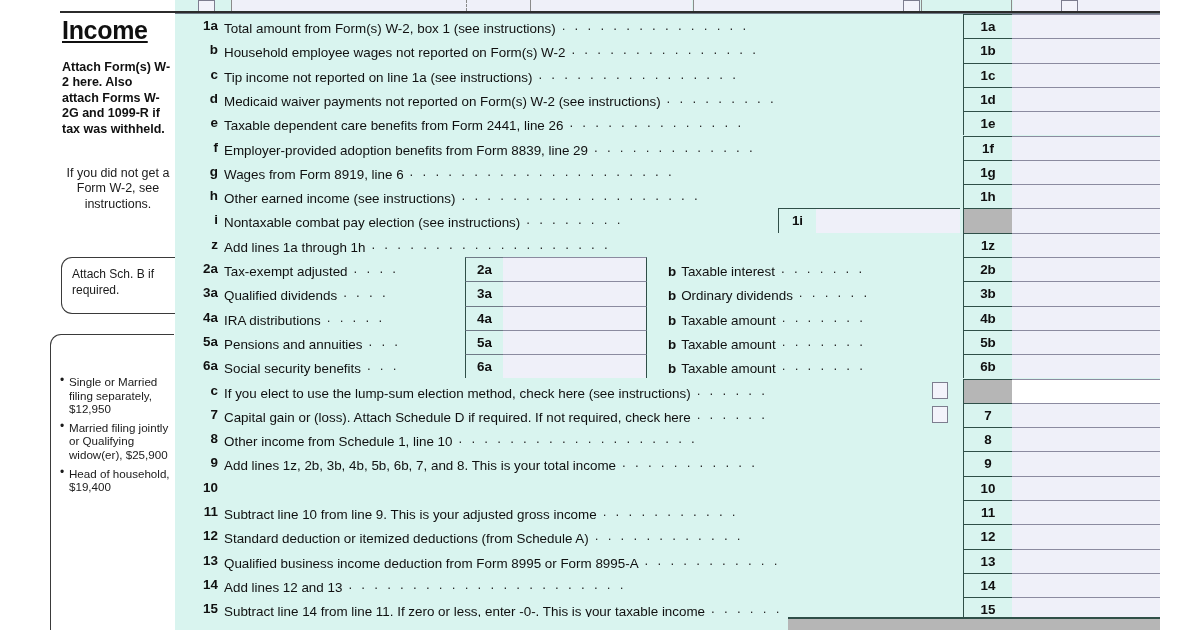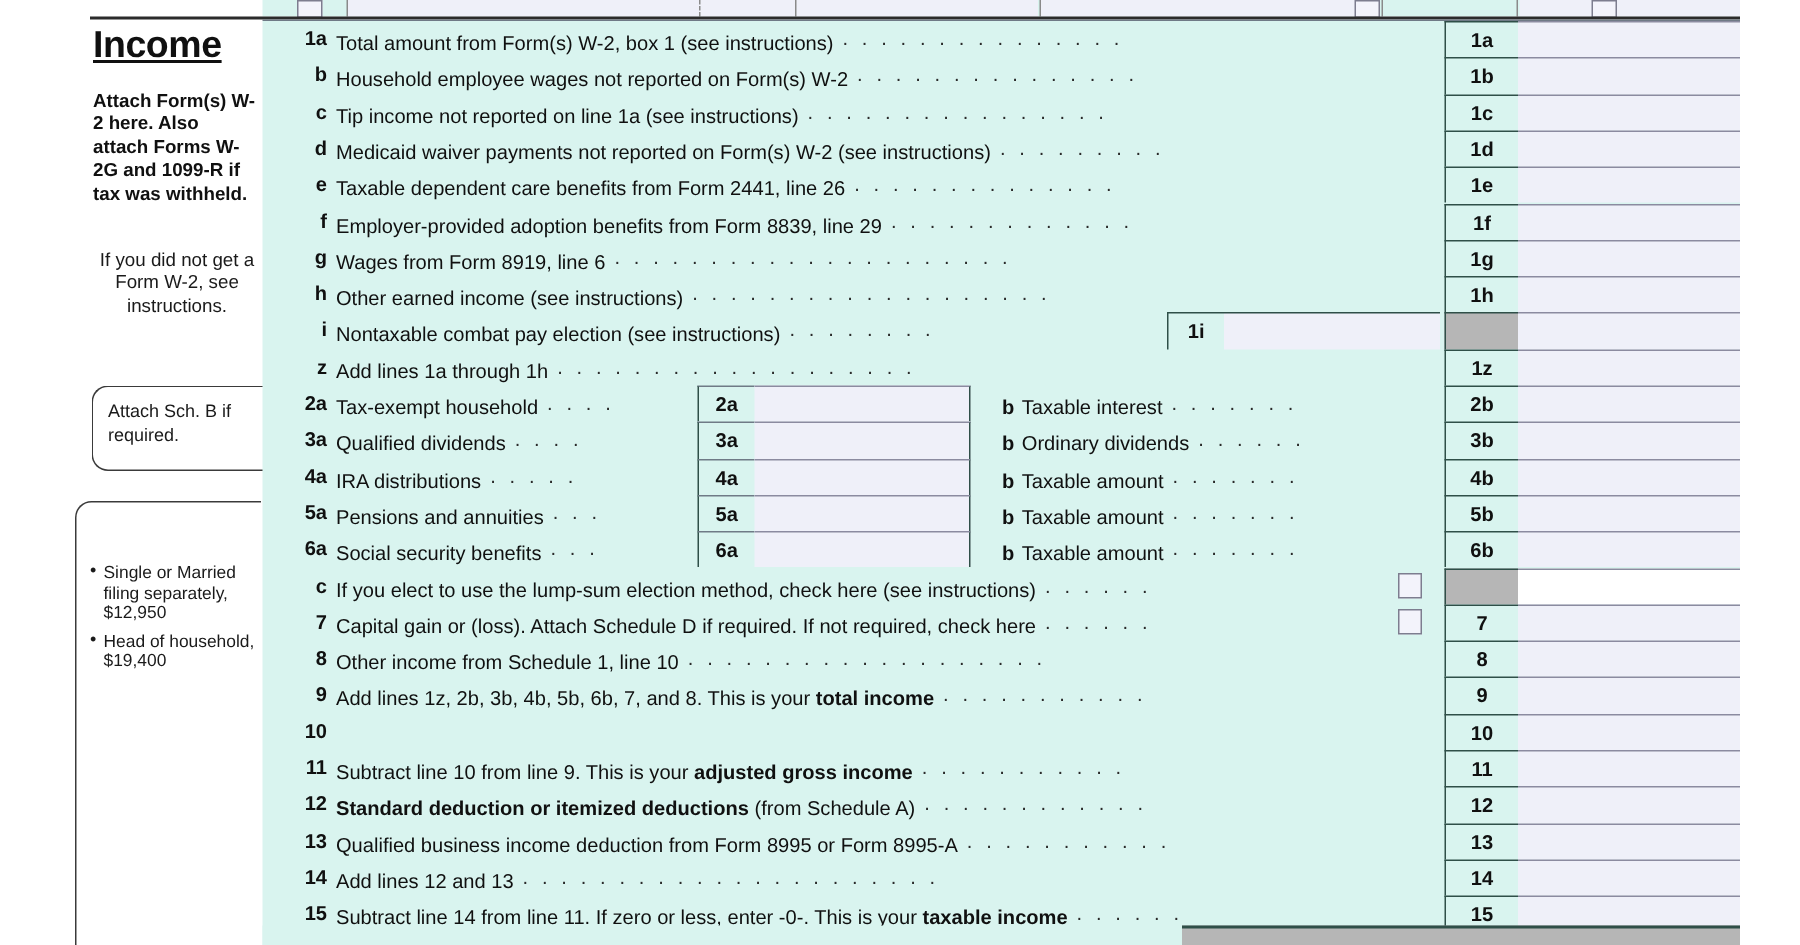--- a/index.html
+++ b/index.html
@@ -37,21 +37,21 @@
   .std-list .bi::before{content:"\2022";position:absolute;left:0;top:-1px;font-size:12px;}
   .std-list .bi i{font-style:italic;}
 
   
   .body{position:absolute;left:175px;top:14px;width:985px;height:616px;background:#d9f4ef;}
   .rightwhite{position:absolute;left:1160px;top:0;width:40px;height:630px;background:#ffffff;}
 
   .row{position:absolute;left:0;width:1133px;height:24.3px;padding-left:43px;}
   .rnum{position:absolute;left:5px;width:38px;text-align:right;font-size:13.4px;font-weight:bold;color:#101010;top:4px;}
   .rtext{position:absolute;left:49px;top:4px;font-size:13.4px;color:#101010;white-space:nowrap;}
-  .rtext b{font-weight:bold;margin-top:36px;}
+  .rtext b{font-weight:normal;margin-top:36px;}
   .leader{display:inline-block;vertical-align:baseline;overflow:hidden;white-space:nowrap;letter-spacing:9.2px;font-size:13.4px;color:#2a2a2a;margin-left:6px;}
 
   
   .amtlabel{position:absolute;left:788px;top:0;width:49px;height:24.3px;
             border-left:1.7px solid #2f4f48;border-top:1.7px solid #2f4f48;
             background:#d9f4ef;box-sizing:border-box;}
   .amtlabel span{position:absolute;left:0;right:0;top:4px;text-align:center;font-size:13.4px;font-weight:bold;color:#101010;}
   .amtlabel.gray{background:#b6b6b6;border-left:1.7px solid #2f4f48;}
   .amtfield{position:absolute;left:837px;top:0;width:148px;height:24.3px;background:#eff0f9;
             border-top:1.5px solid #8b8ba0;box-sizing:border-box;}
@@ -110,20 +110,21 @@
 
     <div class="side-reg">If you did not get a Form W-2, see instructions.</div>
 
     <div class="callout schb">
       <div class="schb-txt">Attach Sch. B if required.</div>
     </div>
 
     <div class="callout stdded">
       <div class="std-list">
         <div class="bi">Single or Married filing separately, $12,950</div>
+        <div class="bi">Married filing jointly or Qualifying widow(er), $25,900</div>
         <div class="bi">Head of household, $19,400</div>
       </div>
     </div>
   </div>
 
   <div class="body" id="rows">
       <div class="row" style="top: 0px;">
         <div class="rnum">1a</div>
         <div class="rtext"><span>Total amount from Form(s) W-2, box 1 (see instructions)</span><span class="leader">...............</span></div>
         <div class="amtlabel">
@@ -202,21 +203,21 @@
       <div class="row" style="top: 218.7px;">
         <div class="rnum">z</div>
         <div class="rtext"><span>Add lines 1a through 1h</span><span class="leader">...................</span></div>
         <div class="amtlabel">
           <span>1z</span>
         </div>
         <div class="amtfield"></div>
       </div>
       <div class="row" style="top: 243px;">
         <div class="rnum">2a</div>
-        <div class="rtext"><span>Tax-exempt household</span><span class="leader">....</span></div>
+        <div class="rtext"><span>Tax-exempt adjusted</span><span class="leader">....</span></div>
         <div class="inbox b2a">
           <div class="ilbl">
             <span>2a</span>
           </div>
           <div class="ifield"></div>
         </div>
         <div class="bpart" style="left: 493px;"><span class="bb">b</span><span>Taxable interest</span><span class="leader">.......</span></div>
         <div class="amtlabel">
           <span>2b</span>
         </div>

